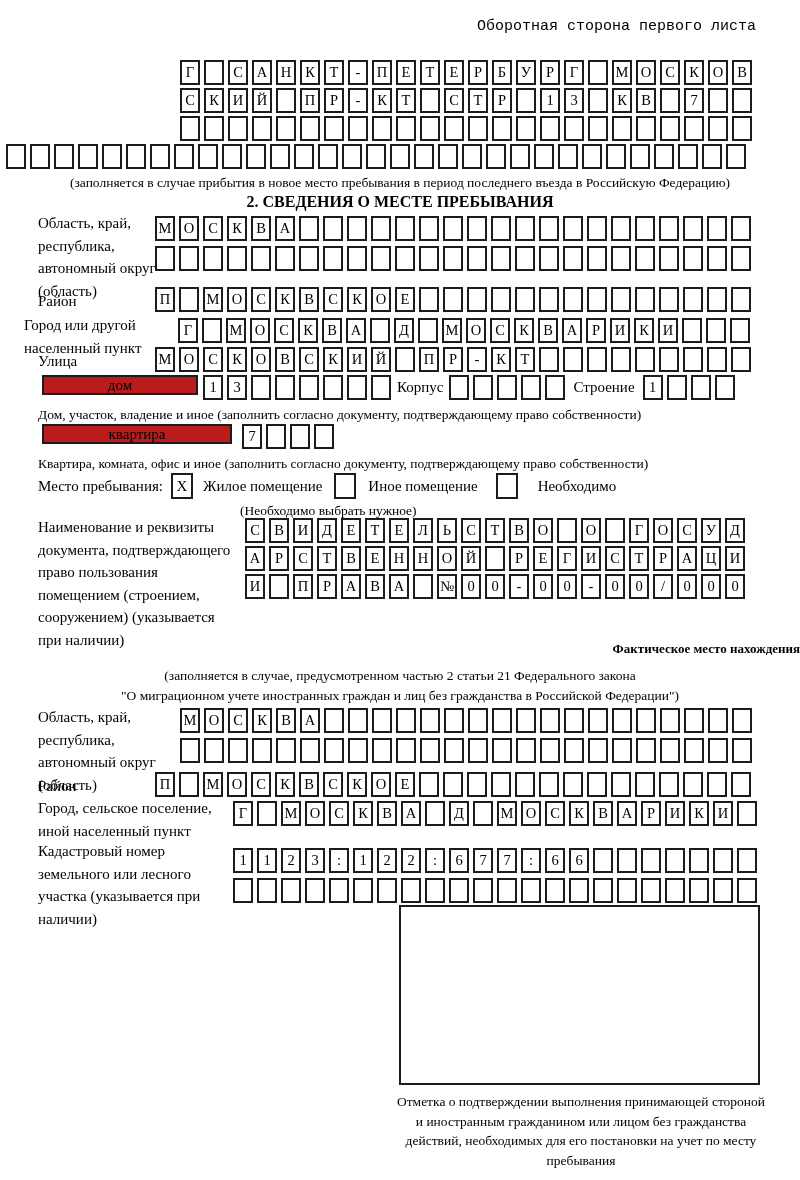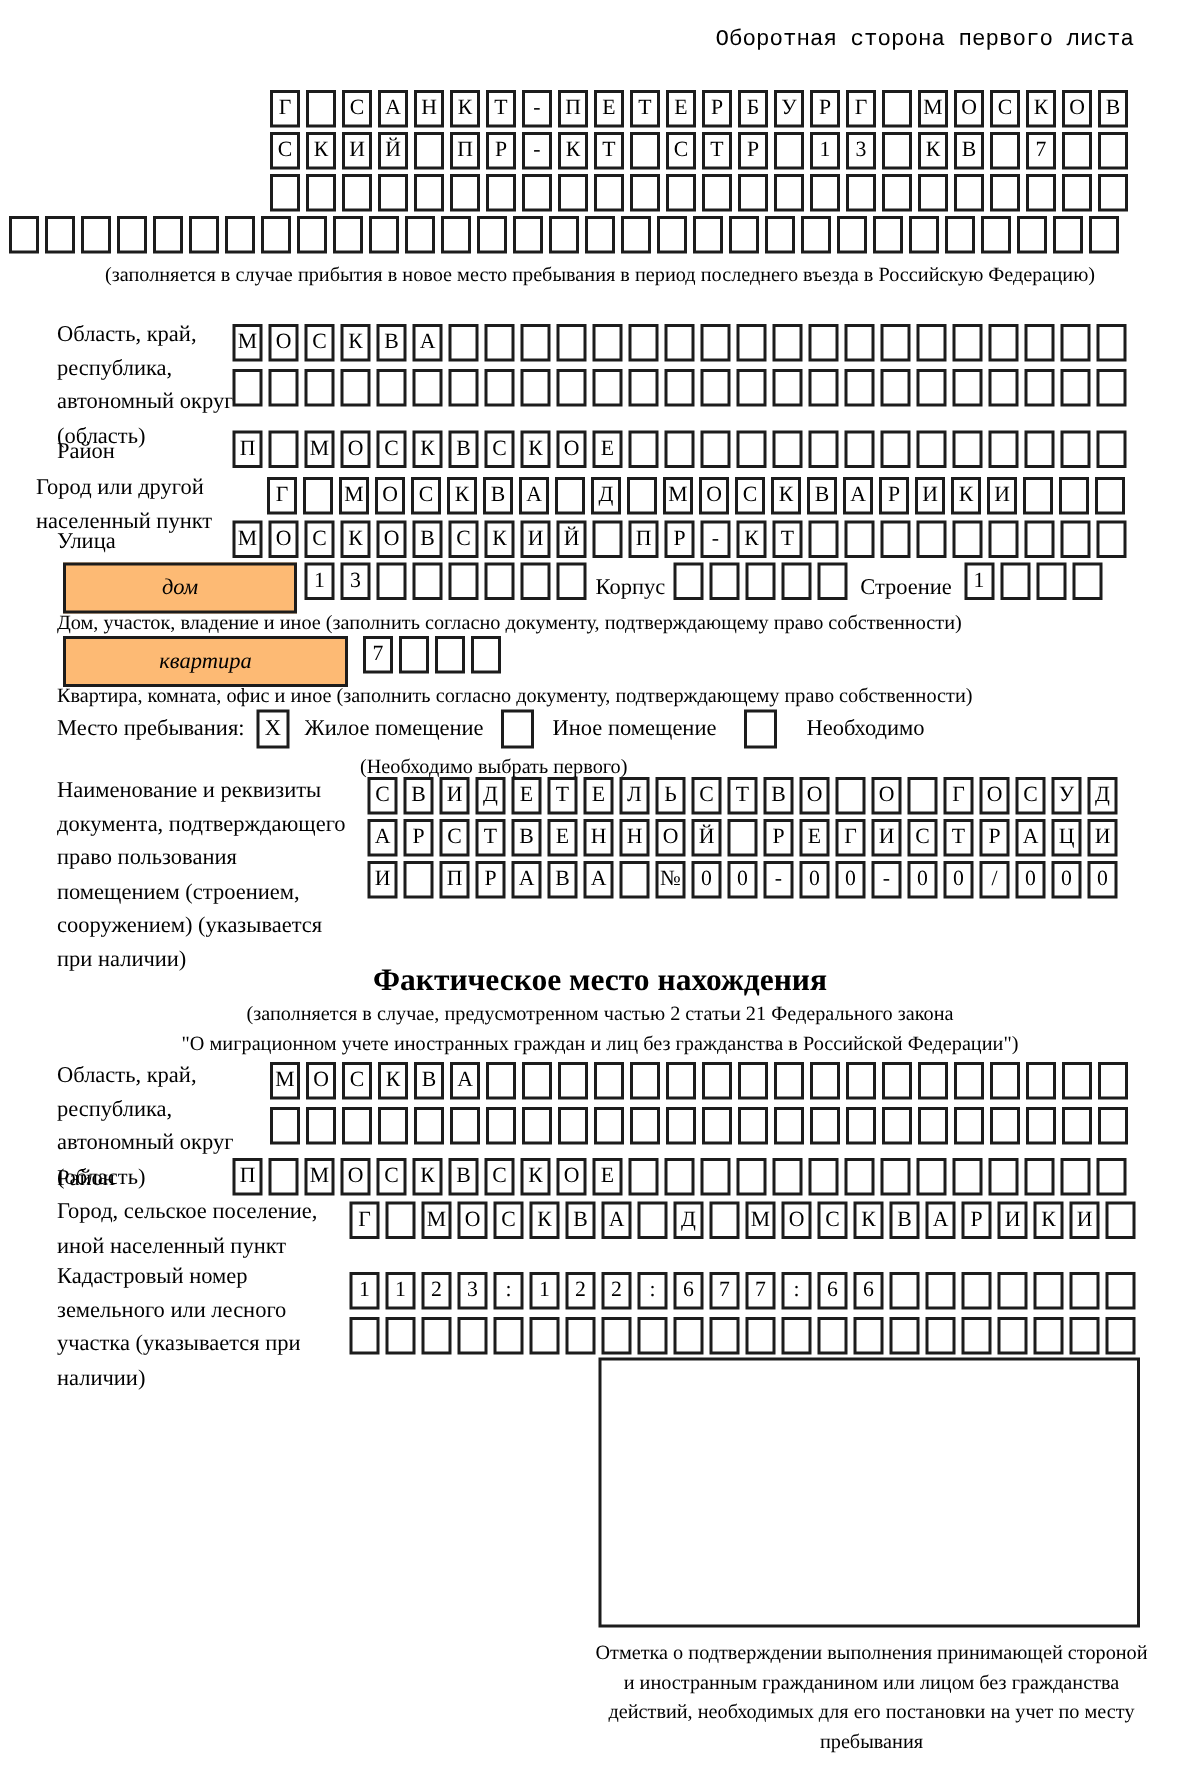--- a/index.html
+++ b/index.html
@@ -12,22 +12,22 @@
   .note{font-size:13.5px;line-height:1.45;}
   .center{text-align:center;width:800px;left:0;}
   .bold{font-weight:bold;}
   .cellrow{display:flex;white-space:nowrap;}
   .cell{
     display:inline-flex;flex:0 0 auto;width:20px;height:25px;margin-right:4px;
     border:2px solid #1c1c1c;box-sizing:border-box;background:#fff;
     align-items:center;justify-content:center;font-size:14.5px;line-height:1;
   }
   .wbox{
-    display:inline-flex;flex:0 0 auto;height:34px;border:2px solid #1c1c1c;box-sizing:border-box;
-    align-items:center;justify-content:center;font-size:15px;background:#fdba74;font-style:italic;
+    display:inline-flex;flex:0 0 auto;height:20px;border:2px solid #1c1c1c;box-sizing:border-box;
+    align-items:center;justify-content:center;font-size:15px;background:#b91c1c;
   }
   .cbx{
     display:inline-flex;flex:0 0 auto;width:22px;height:26px;border:2px solid #1c1c1c;box-sizing:border-box;
     align-items:center;justify-content:center;font-size:15px;background:#fff;
   }
   .inlinegap{display:inline-flex;align-items:center;}
   .stamp{
     border:2px solid #1c1c1c;box-sizing:border-box;background:#fff;
   }
 </style>
@@ -144,20 +144,21 @@
       <span class="cell"></span>
       <span class="cell"></span>
       <span class="cell"></span>
       <span class="cell"></span>
       <span class="cell"></span>
       <span class="cell"></span>
       <span class="cell"></span>
     </div>
   <div class="abs note center" style="top:173px;">(заполняется в случае прибытия в новое место пребывания в период последнего въезда в Российскую Федерацию)</div>
 
+  <div class="abs bold center" style="top:193px;font-size:16px;">2. СВЕДЕНИЯ О МЕСТЕ ПРЕБЫВАНИЯ</div>
 
   <div class="abs lbl" style="top:212px;left:38px;width:118px;">Область, край, республика, автономный округ (область)</div>
   <div class="abs cellrow" style="top:216px;left:155px;">
       <span class="cell">М</span>
       <span class="cell">О</span>
       <span class="cell">С</span>
       <span class="cell">К</span>
       <span class="cell">В</span>
       <span class="cell">А</span>
       <span class="cell"></span>
@@ -337,21 +338,21 @@
 
   <div class="abs cellrow" style="top:473px;left:38px;align-items:center;">
     <span class="inlinegap" style="margin-right:8px;">Место пребывания:</span>
     <span class="cbx">X</span>
     <span class="inlinegap" style="margin:0 12px 0 10px;">Жилое помещение</span>
     <span class="cbx"></span>
     <span class="inlinegap" style="margin:0 18px 0 12px;">Иное помещение</span>
     <span class="cbx"></span>
     <span class="inlinegap" style="margin:0 0 0 20px;">Необходимо</span>
   </div>
-  <div class="abs note" style="top:501px;left:240px;">(Необходимо выбрать первого)</div>
+  <div class="abs note" style="top:501px;left:240px;">(Необходимо выбрать нужное)</div>
 
   <div class="abs lbl" style="top:516px;left:38px;width:200px;">Наименование и реквизиты документа, подтверждающего право пользования помещением (строением, сооружением) (указывается при наличии)</div>
   <div class="abs cellrow" style="top:518px;left:245px;">
       <span class="cell">С</span>
       <span class="cell">В</span>
       <span class="cell">И</span>
       <span class="cell">Д</span>
       <span class="cell">Е</span>
       <span class="cell">Т</span>
       <span class="cell">Е</span>
@@ -410,21 +411,21 @@
       <span class="cell">0</span>
       <span class="cell">-</span>
       <span class="cell">0</span>
       <span class="cell">0</span>
       <span class="cell">/</span>
       <span class="cell">0</span>
       <span class="cell">0</span>
       <span class="cell">0</span>
     </div>
 
-  <div class="abs bold center" style="top:641px;font-size:21px;">Фактическое место нахождения</div>
+  <div class="abs bold center" style="top:641px;font-size:13px;text-align:right;">Фактическое место нахождения</div>
   <div class="abs note center" style="top:666px;">(заполняется в случае, предусмотренном частью 2 статьи 21 Федерального закона</div>
   <div class="abs note center" style="top:686px;">"О миграционном учете иностранных граждан и лиц без гражданства в Российской Федерации")</div>
 
   <div class="abs lbl" style="top:706px;left:38px;width:140px;">Область, край, республика, автономный округ (область)</div>
   <div class="abs cellrow" style="top:708px;left:180px;">
       <span class="cell">М</span>
       <span class="cell">О</span>
       <span class="cell">С</span>
       <span class="cell">К</span>
       <span class="cell">В</span>

